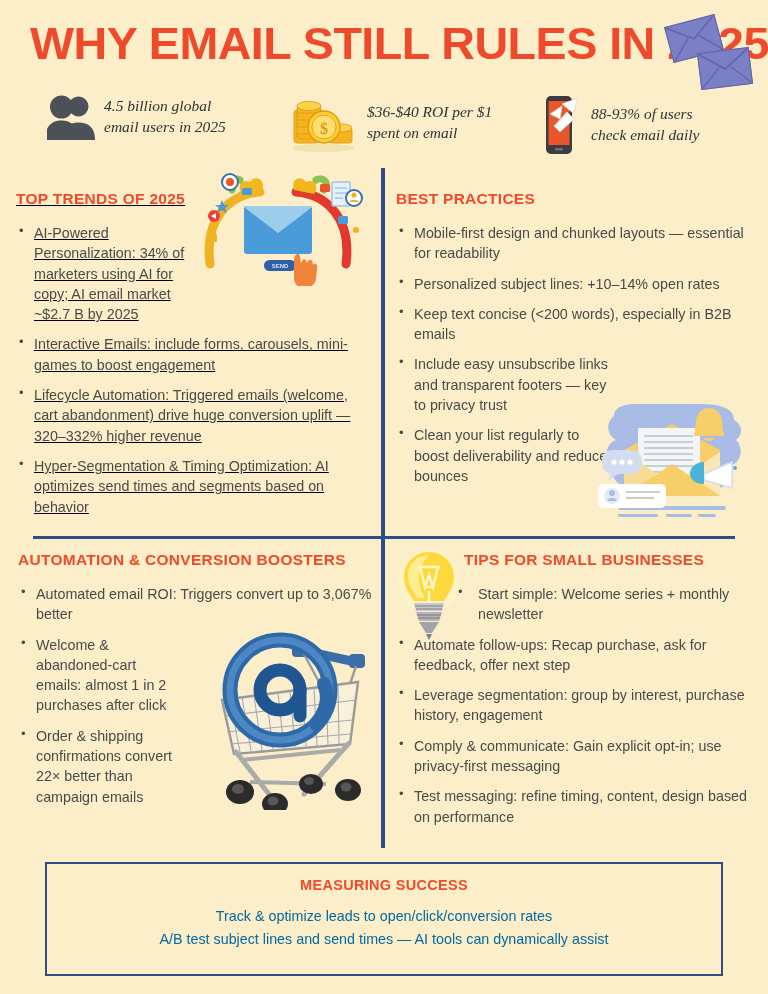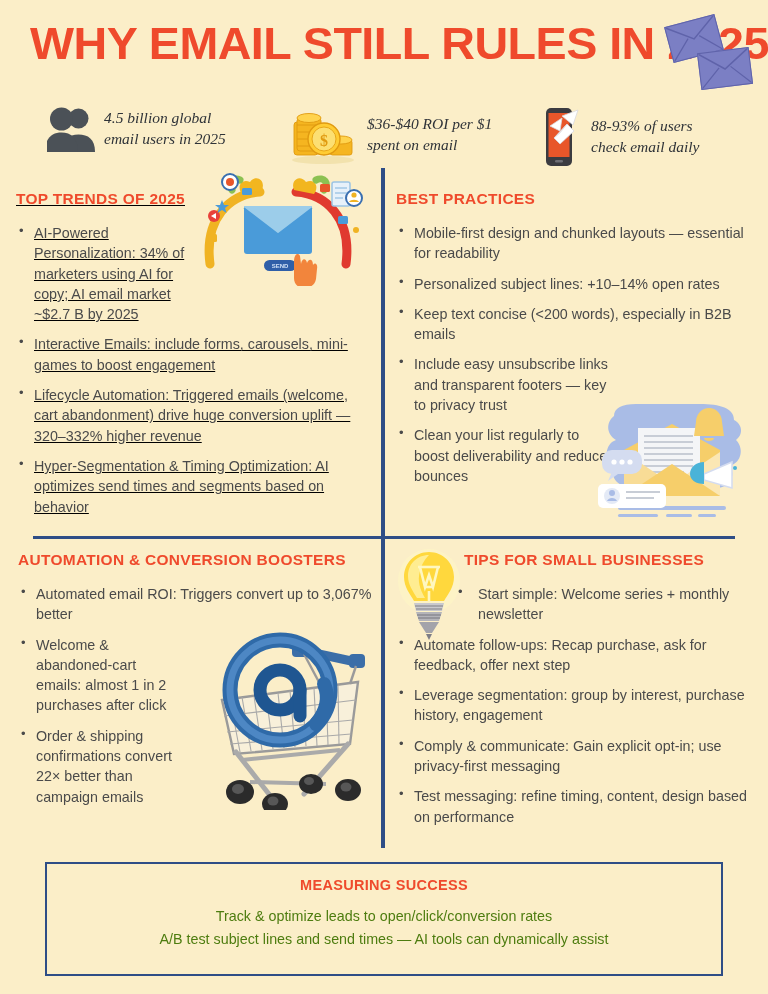--- a/index.html
+++ b/index.html
@@ -46,21 +46,21 @@
   }
   .env-flap {
     position: absolute; left: 0; top: 0; width: 100%; height: 100%;
   }
   .env-flap svg { display: block; width: 100%; height: 100%; }
 
   #env1 { left: 668px; top: 20px;  width: 52px; height: 37px; transform: rotate(-15deg); }
   #env2 { left: 699px; top: 50px;  width: 52px; height: 37px; transform: rotate(-7deg); }
 
   
-  .stats { position: absolute; left: 0; top: 104px; width: 696px; height: 72px; }
+  .stats { position: absolute; left: 0; top: 92px; width: 696px; height: 72px; }
   .stat { position: absolute; display: flex; align-items: center; gap: 9px; }
   #stat1 { left: 47px;  top: 2px; }
   #stat2 { left: 288px; top: 2px; }
   #stat3 { left: 540px; top: 0px; }
 
   .stat-text {
     font-family: "Liberation Serif", serif;
     font-style: italic;
     font-size: 15.5px;
     color: #2f3338;
@@ -153,21 +153,21 @@
     font-family: Liberation Sans, sans-serif;
     font-size: 14.5px;
     font-weight: bold;
     color: #ef4a2c;
     letter-spacing: 0.3px;
     margin-bottom: 12px;
   }
   .measure-line {
     font-family: "Liberation Sans", sans-serif;
     font-size: 14.3px;
-    color: #4d7c0f;
+    color: #0369a1;
     line-height: 1.6;
   }
 </style>
 </head>
 <body>
 
 <div class="header">
 
   <div class="title">WHY EMAIL STILL RULES IN 2025</div>
 

